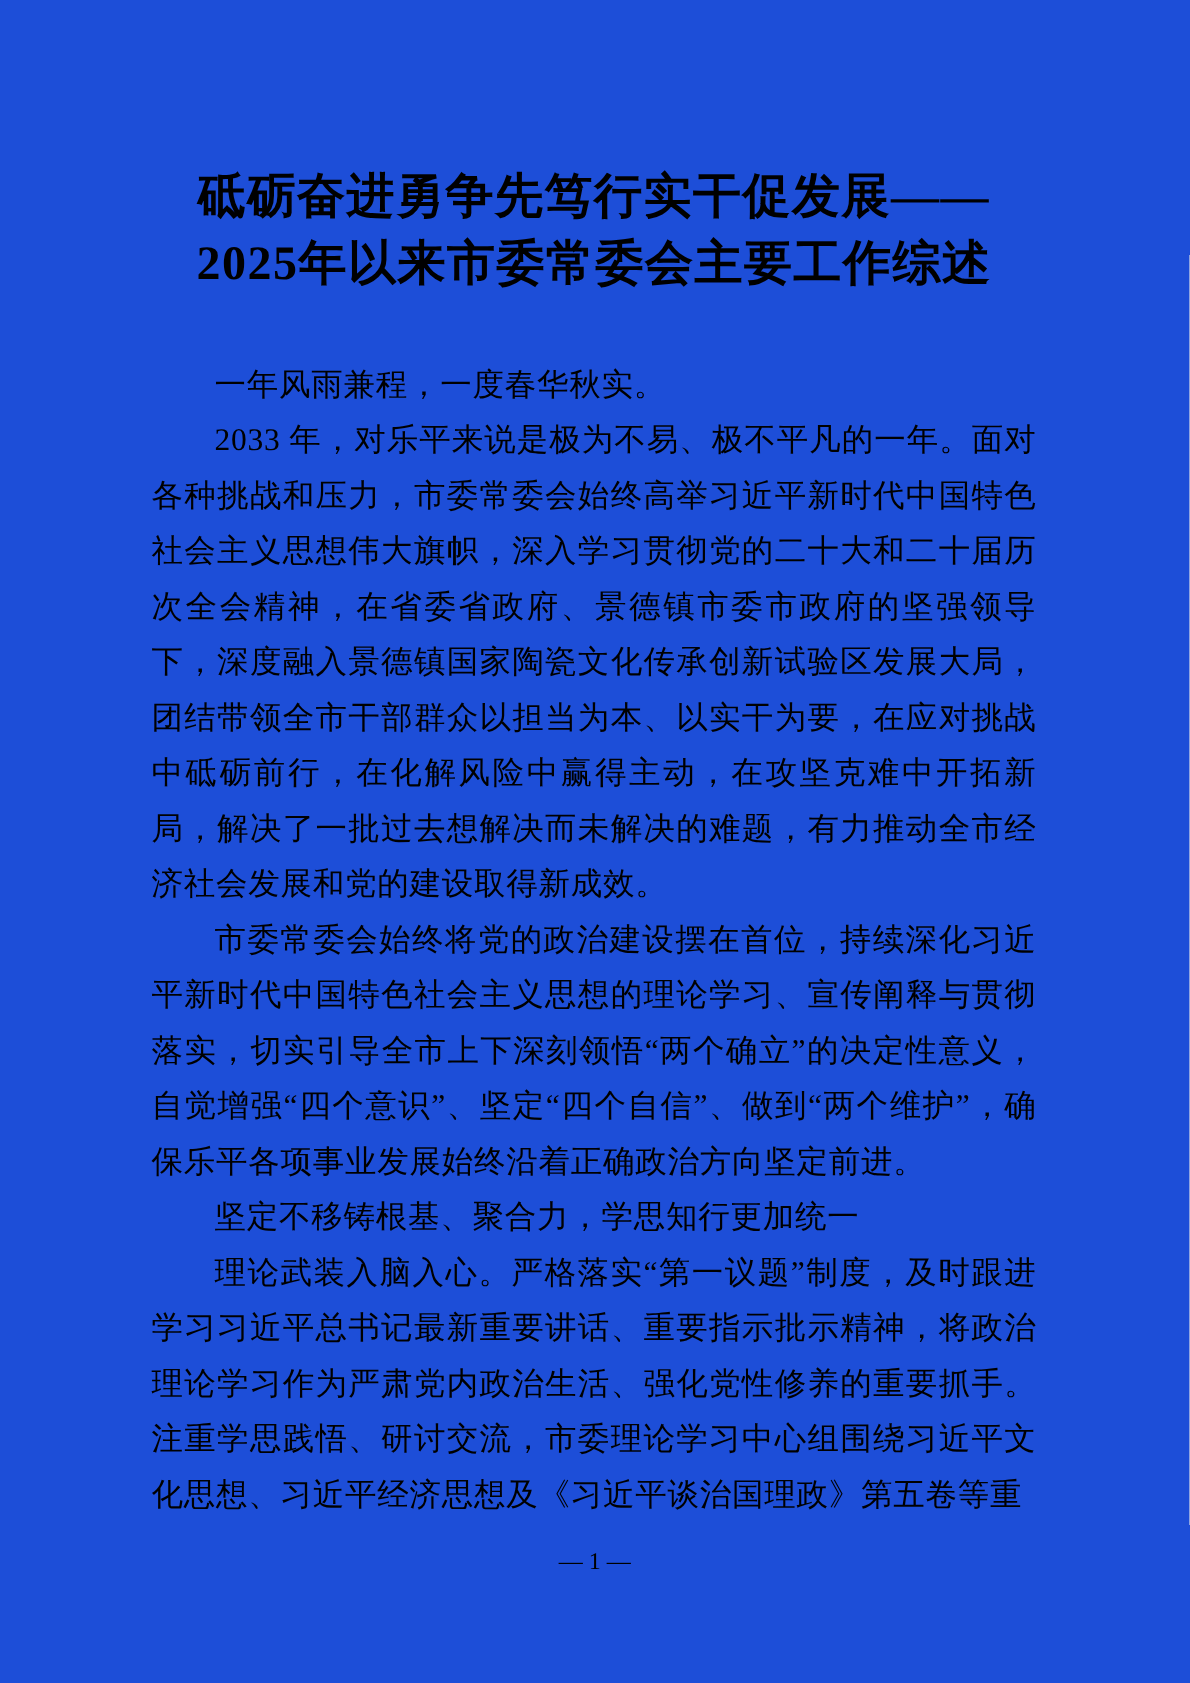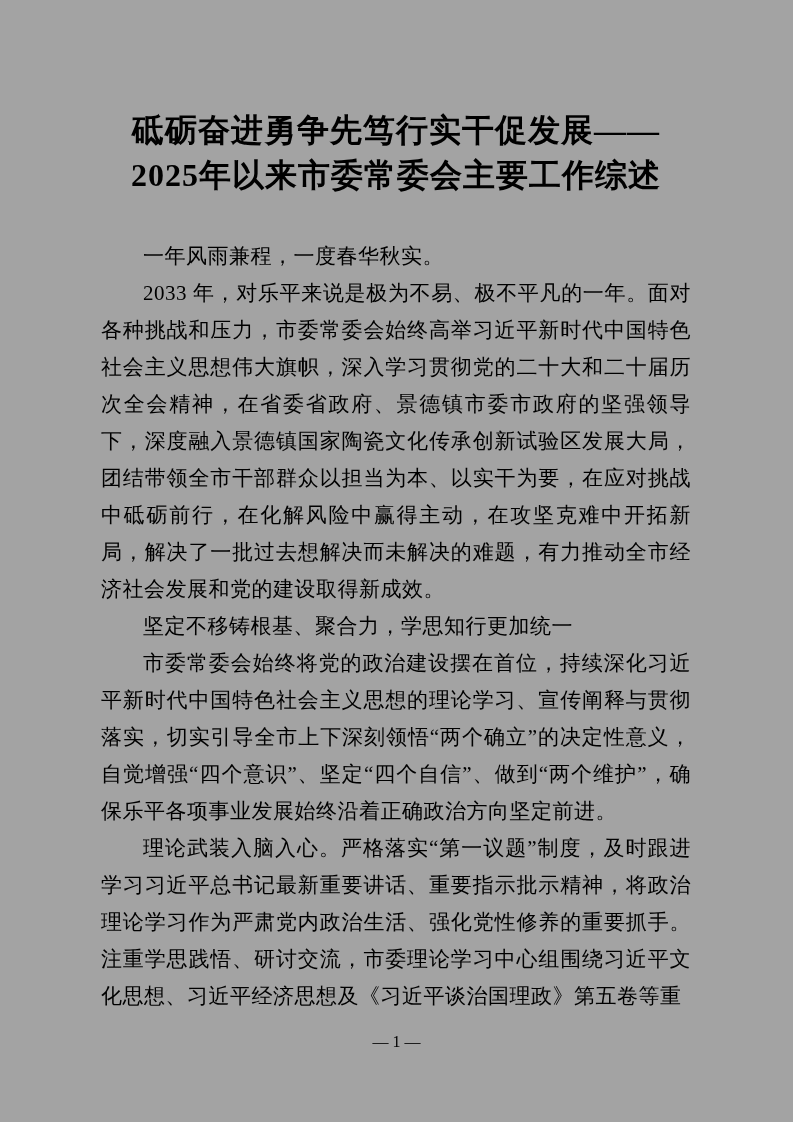--- a/index.html
+++ b/index.html
@@ -5,21 +5,21 @@
   html, body {
     margin: 0;
     padding: 0;
     background: #e9e9e9;
   }
   .page {
     position: relative;
     width: 793px;
     height: 1122px;
     margin: 0 auto;
-    background: #a3a3a3;
+    background: #1d4ed8;
     color: #000000;
     font-family: "Liberation Serif", serif;
     overflow: hidden;
     box-sizing: border-box;
   }
   .content {
     position: absolute;
     left: 101px;
     top: 108px;
     width: 590px;
@@ -56,21 +56,21 @@
 </style>
 </head>
 <body>
 
 <div class="page">
   <div class="content">
     <h1 class="doc-title">砥砺奋进勇争先笃行实干促发展——2025年以来市委常委会主要工作综述</h1>
     <div class="doc-body">
       <p>一年风雨兼程，一度春华秋实。</p>
       <p>2033 年，对乐平来说是极为不易、极不平凡的一年。面对各种挑战和压力，市委常委会始终高举习近平新时代中国特色社会主义思想伟大旗帜，深入学习贯彻党的二十大和二十届历次全会精神，在省委省政府、景德镇市委市政府的坚强领导下，深度融入景德镇国家陶瓷文化传承创新试验区发展大局，团结带领全市干部群众以担当为本、以实干为要，在应对挑战中砥砺前行，在化解风险中赢得主动，在攻坚克难中开拓新局，解决了一批过去想解决而未解决的难题，有力推动全市经济社会发展和党的建设取得新成效。</p>
+      <p>市委常委会始终将党的政治建设摆在首位，持续深化习近平新时代中国特色社会主义思想的理论学习、宣传阐释与贯彻落实，切实引导全市上下深刻领悟“两个确立”的决定性意义，自觉增强“四个意识”、坚定“四个自信”、做到“两个维护”，确保乐平各项事业发展始终沿着正确政治方向坚定前进。</p>
       <p>坚定不移铸根基、聚合力，学思知行更加统一</p>
-      <p>市委常委会始终将党的政治建设摆在首位，持续深化习近平新时代中国特色社会主义思想的理论学习、宣传阐释与贯彻落实，切实引导全市上下深刻领悟“两个确立”的决定性意义，自觉增强“四个意识”、坚定“四个自信”、做到“两个维护”，确保乐平各项事业发展始终沿着正确政治方向坚定前进。</p>
       <p>理论武装入脑入心。严格落实“第一议题”制度，及时跟进学习习近平总书记最新重要讲话、重要指示批示精神，将政治理论学习作为严肃党内政治生活、强化党性修养的重要抓手。注重学思践悟、研讨交流，市委理论学习中心组围绕习近平文化思想、习近平经济思想及《习近平谈治国理政》第五卷等重</p>
     </div>
   </div>
   <div class="page-footer">
     <span>— 1 —</span>
   </div>
 </div>
 
 </body></html>

